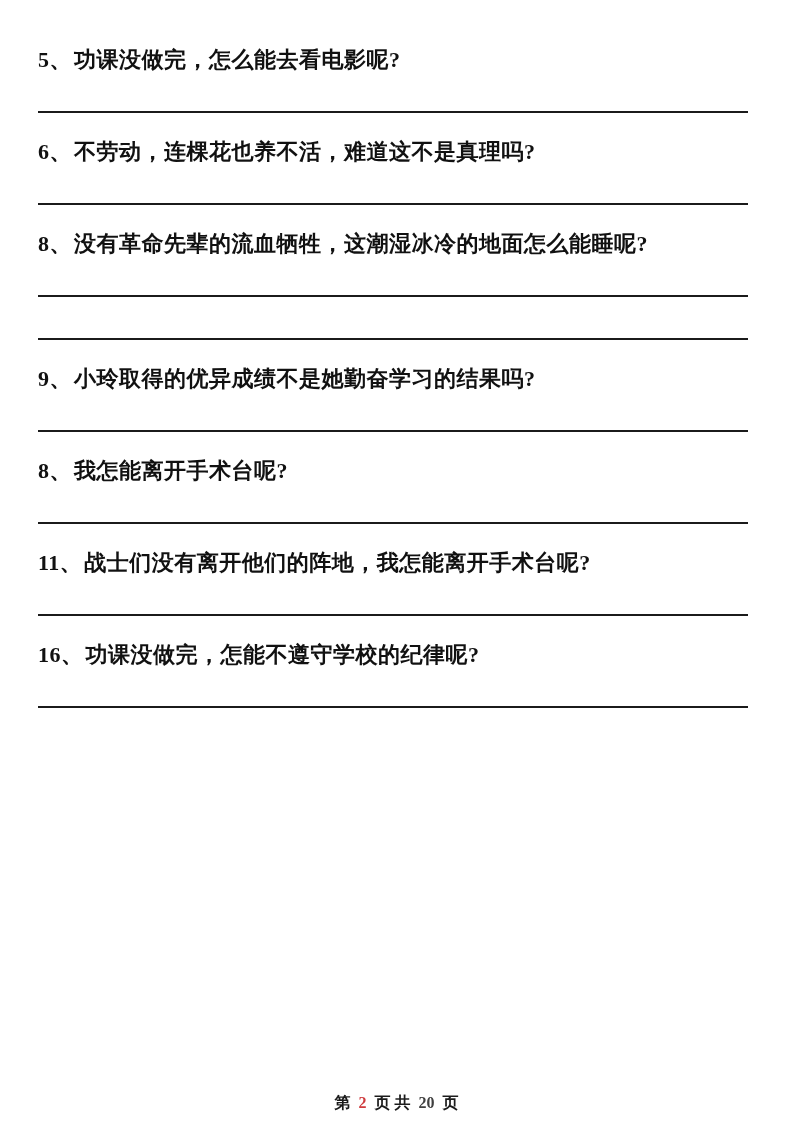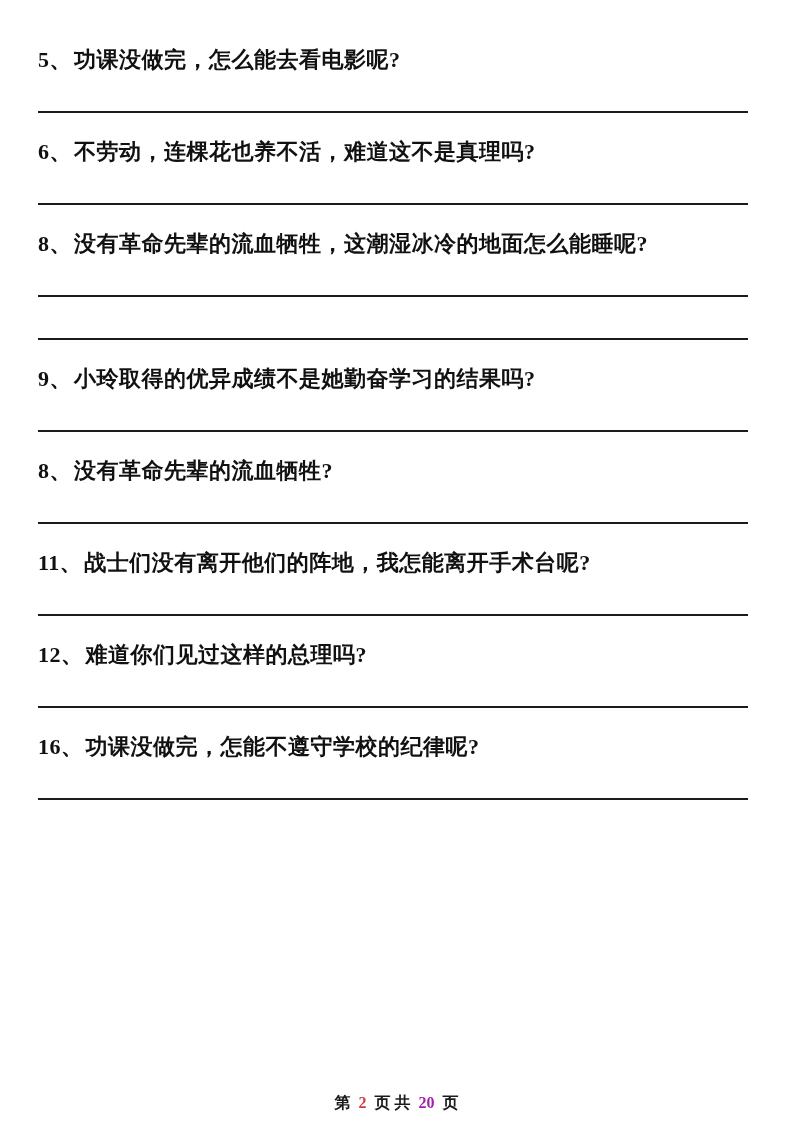--- a/index.html
+++ b/index.html
@@ -75,34 +75,30 @@
       <div class="item">
         <p class="question"><span class="num">8、</span><span>没有革命先辈的流血牺牲，这潮湿冰冷的地面怎么能睡呢?</span></p>
         <div class="answer-line"></div>
         <div class="answer-line"></div>
       </div>
       <div class="item">
         <p class="question"><span class="num">9、</span><span>小玲取得的优异成绩不是她勤奋学习的结果吗?</span></p>
         <div class="answer-line"></div>
       </div>
       <div class="item">
-        <p class="question"><span class="num">8、</span><span>没有革命先辈的流血牺牲?</span></p>
+        <p class="question"><span class="num">8、</span><span>我怎能离开手术台呢?</span></p>
         <div class="answer-line"></div>
       </div>
       <div class="item">
         <p class="question"><span class="num">11、</span><span>战士们没有离开他们的阵地，我怎能离开手术台呢?</span></p>
-        <div class="answer-line"></div>
-      </div>
-      <div class="item">
-        <p class="question"><span class="num">12、</span><span>难道你们见过这样的总理吗?</span></p>
         <div class="answer-line"></div>
       </div>
       <div class="item">
         <p class="question"><span class="num">16、</span><span>功课没做完，怎能不遵守学校的纪律呢?</span></p>
         <div class="answer-line"></div>
       </div>
     </div>
 
   <div class="footer" style="color: rgb(27, 27, 27);">
-    <span>第</span><span class="pagenum" style="color: rgb(207, 59, 62);">2</span><span>页 共</span><span class="pagenum" style="color: #a21caf;">20</span><span>页</span>
+    <span>第</span><span class="pagenum" style="color: rgb(207, 59, 62);">2</span><span>页 共</span><span class="pagenum" style="color: #404040;">20</span><span>页</span>
   </div>
 
 </div>
 
 </body></html>

